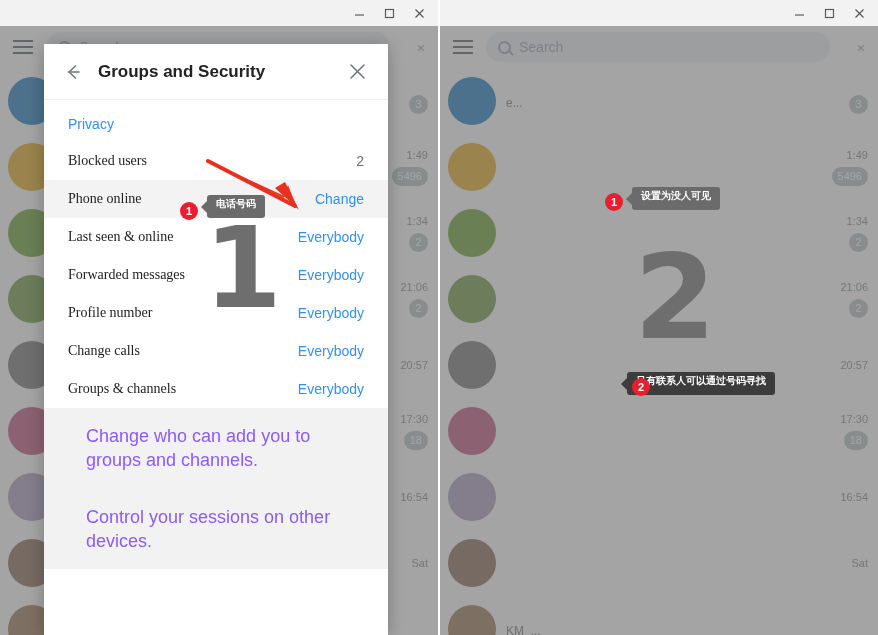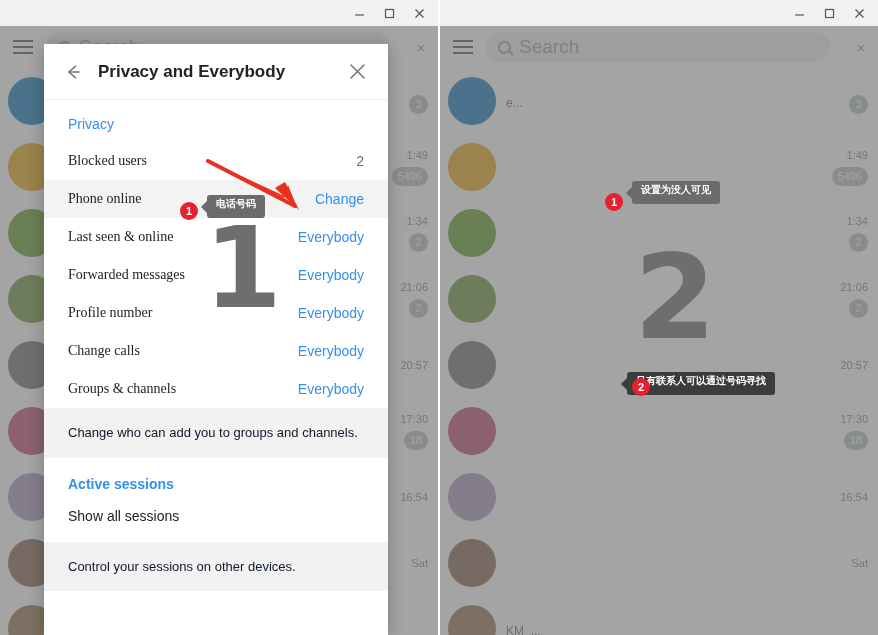--- a/index.html
+++ b/index.html
@@ -34,21 +34,21 @@
   
   .app-body { position: absolute; top: 26px; left: 0; right: 0; bottom: 0; background: #ffffff; overflow: hidden; }
   .dim { position: absolute; inset: 0; background: rgba(90,90,90,0.55); z-index: 30; }
 
   .app-topbar { position: absolute; top: 0; left: 0; right: 0; height: 42px; background: #fff; display: flex; align-items: center; }
   .hamburger { width: 46px; display: flex; flex-direction: column; gap: 4px; align-items: center; justify-content: center; }
   .hamburger i { display: block; width: 20px; height: 2px; background: #707579; }
   .searchbox { flex: 1; height: 30px; margin-right: 14px; background: #f0f2f5; border-radius: 16px; display: flex; align-items: center; padding: 0 12px; }
   .searchbox .mag { width: 13px; height: 13px; border: 2px solid #a8b0b8; border-radius: 50%; position: relative; margin-right: 8px; }
   .searchbox .mag::after { content:''; position:absolute; width:2px; height:6px; background:#a8b0b8; transform: rotate(-45deg); right:-3px; bottom:-4px; }
-  .searchbox span { font-size: 19px; color: #a8b0b8; }
+  .searchbox span { font-size: 14px; color: #a8b0b8; }
   .topbar-x { width: 34px; text-align: center; color: #a8b0b8; font-size: 15px; }
 
   .chatlist { position: absolute; top: 42px; left: 0; right: 0; bottom: 0; }
   .chatrow { position: relative; height: 66px; display: flex; align-items: center; padding: 0 10px 0 8px; }
   .avatar { width: 48px; height: 48px; border-radius: 50%; flex: 0 0 48px; overflow: hidden; position: relative; }
   .chat-mid { flex: 1; min-width: 0; padding-left: 10px; }
   .chat-name { font-size: 13px; color: #222; white-space: nowrap; overflow: hidden; text-overflow: ellipsis; }
   .chat-prev { font-size: 12px; color: #8a8a8a; white-space: nowrap; overflow: hidden; text-overflow: ellipsis; margin-top: 4px; }
   .chat-right { width: 52px; flex: 0 0 52px; text-align: right; }
   .chat-time { font-size: 11px; color: #999; }
@@ -64,21 +64,21 @@
   .dlg-title { font-size: 17px; color: #222; font-weight: 600; margin-left: 8px; flex: 1; }
 
   .sec { background: #fff; }
   .sec-hdr { font-size: 14px; color: #3390ec; font-weight: 400; padding: 16px 24px 10px 24px; }
   .row { display: flex; align-items: center; padding: 0 24px; height: 38px; font-size: 14px; color: #222; }
   .row.selected { background: #f3f3f3; }
   .row .label { white-space: nowrap; font-family: Liberation Serif, serif; }
   .row .spacer { flex: 1; }
   .row .value { color: #3390ec; font-size: 14px; }
   .row .value.plain { color: #6d6d6d; }
-  .sec-note { background: #f2f2f2; color: #0f172a; font-size: 13px; padding: 16px 24px; line-height: 1.35; }
+  .sec-note { background: #f2f2f2; color: #8b5cf6; font-size: 18px; padding: 16px 42px; line-height: 1.35; }
   .link-row { font-size: 14px; color: #3390ec; font-weight: 600; padding: 18px 24px 0 24px; }
   .plain-row { font-size: 14px; color: #222; padding: 16px 24px 18px 24px; }
 
   
   .anno-badge {
     position: absolute; z-index: 52;
     width: 18px; height: 18px; border-radius: 50%;
     background: #e81f2e; color: #fff;
     font-size: 11px; font-weight: 700;
     display: flex; align-items: center; justify-content: center;
@@ -233,21 +233,21 @@
     </div>
 
     <div class="dialog" id="dlg-privacy">
       <div class="dlg-head">
         <div class="icon-btn">
           <svg width="20" height="20" viewBox="0 0 20 20">
               <path d="M12.5 4 L6 10 L12.5 16" fill="none" stroke="#707579" stroke-width="1.6" stroke-linecap="round" stroke-linejoin="round"></path>
               <line x1="6" y1="10" x2="16" y2="10" stroke="#707579" stroke-width="1.6" stroke-linecap="round"></line>
             </svg>
         </div>
-        <div class="dlg-title">Privacy and Everybody</div>
+        <div class="dlg-title">Groups and Security</div>
         <div class="icon-btn">
           <svg width="17" height="17" viewBox="0 0 17 17">
               <line x1="2" y1="2" x2="15" y2="15" stroke="#707579" stroke-width="1.5" stroke-linecap="round"></line>
               <line x1="15" y1="2" x2="2" y2="15" stroke="#707579" stroke-width="1.5" stroke-linecap="round"></line>
             </svg>
         </div>
       </div>
 
       <div class="sec">
         <div class="sec-hdr">Privacy</div>
@@ -284,24 +284,20 @@
             </div>
             <div class="row">
               <div class="label">Groups &amp; channels</div>
               <div class="spacer"></div>
               <div class="value">Everybody</div>
             </div>
           </div>
       </div>
       <div class="sec-note">Change who can add you to groups and channels.</div>
 
-      <div class="sec">
-        <div class="link-row">Active sessions</div>
-        <div class="plain-row">Show all sessions</div>
-      </div>
       <div class="sec-note">Control your sessions on other devices.</div>
     </div>
   </div>
 
   <div class="window" id="win-right">
 
     <div class="titlebar">
       <div class="tb-btn">
         <svg width="13" height="13" viewBox="0 0 13 13">
             <line x1="2" y1="8" x2="11" y2="8" stroke="#5a5a5a" stroke-width="1.2"></line>
@@ -428,18 +424,18 @@
   <svg class="arrow-svg" style="left:205px; top:152px;" width="110" height="62" viewBox="0 0 110 62">
     <path d="M3 9 L88 48 L74 38 L92 56 L83 33 L79 46 Z" fill="#e8301f"></path>
     <path d="M3 9 L90 54" stroke="#e8301f" stroke-width="4" stroke-linecap="round"></path>
     <path d="M70 36 L94 58 L80 30 Z" fill="#e8301f"></path>
   </svg>
 
   <div class="anno-badge" style="left:180px; top:202px;">1</div>
   <div class="tooltip" style="left:207px; top:195px;">电话号码</div>
 
   <div class="anno-badge" style="left:605px; top:193px;">1</div>
-  <div class="tooltip" style="left:632px; top:181px;">设置为没人可见</div>
+  <div class="tooltip" style="left:632px; top:187px;">设置为没人可见</div>
 
   <div class="anno-badge" style="left:632px; top:378px;">2</div>
   <div class="tooltip dark" style="left:627px; top:372px;">只有联系人可以通过号码寻找</div>
 
 </div>
 
 </body></html>

